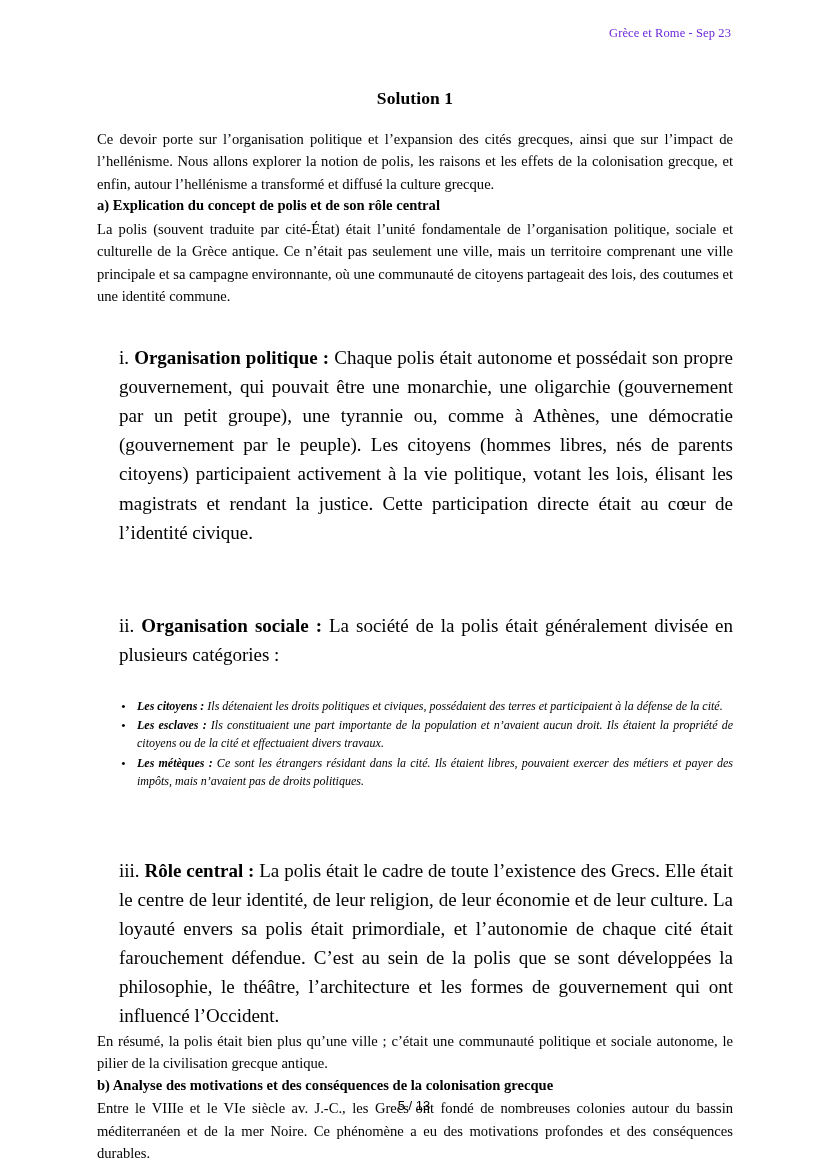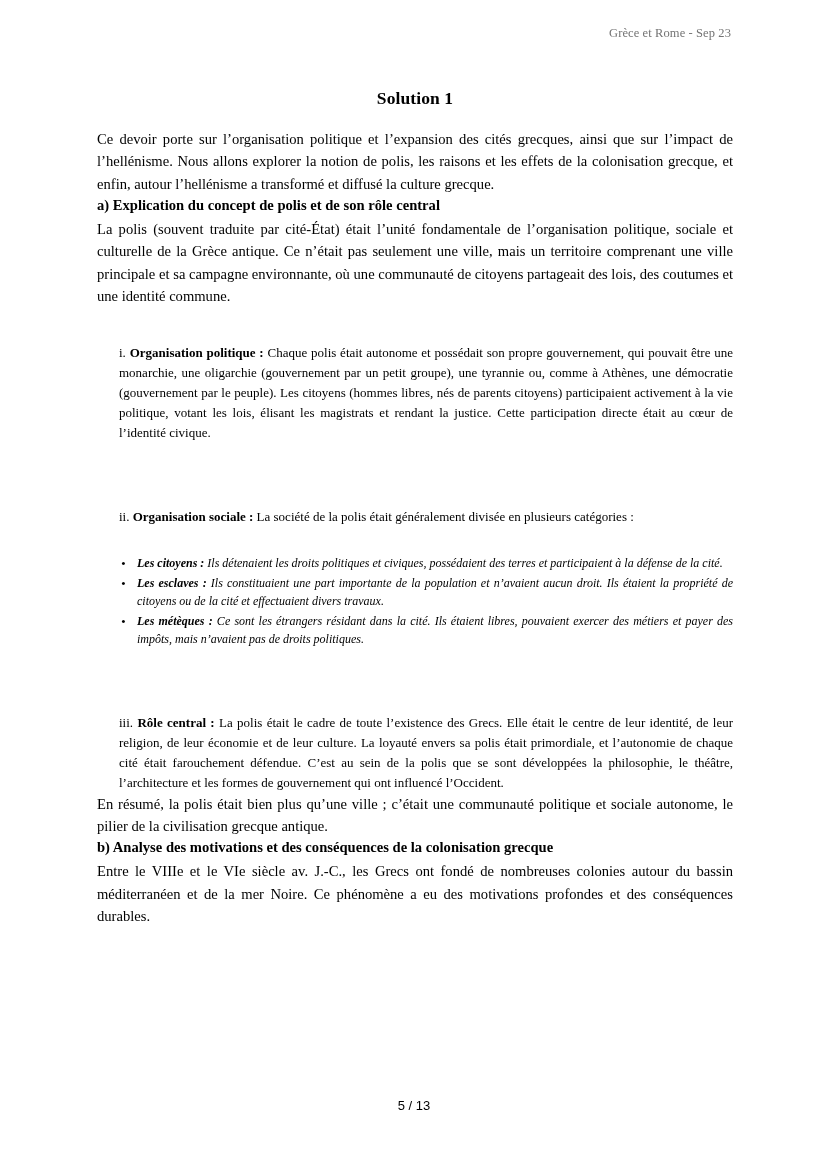--- a/index.html
+++ b/index.html
@@ -19,21 +19,21 @@
     position: relative;
     width: 828px;
     height: 1171px;
     box-sizing: border-box;
   }
   .running-head {
     position: absolute;
     top: 26px;
     right: 97px;
     font-size: 12.5px;
-    color: #737373;
+    color: #6d28d9;
     letter-spacing: 0.1px;
   }
   .content {
     position: absolute;
     left: 97px;
     top: 88px;
     width: 636px;
   }
   h1.solution-title {
     font-size: 17.5px;
@@ -57,21 +57,21 @@
     font-weight: bold;
     margin: 0 0 1px 0;
     line-height: 1.5;
   }
   .section-body {
     margin-bottom: 22px;
   }
   .numbered-block {
     margin-left: 22px;
     width: 614px;
-    font-size: 13px;
+    font-size: 19px;
     line-height: 1.53;
     text-align: justify;
     margin-top: 20px;
   }
   .numbered-block .marker {
     font-weight: normal;
   }
   .numbered-block .lead {
     font-weight: bold;
   }

